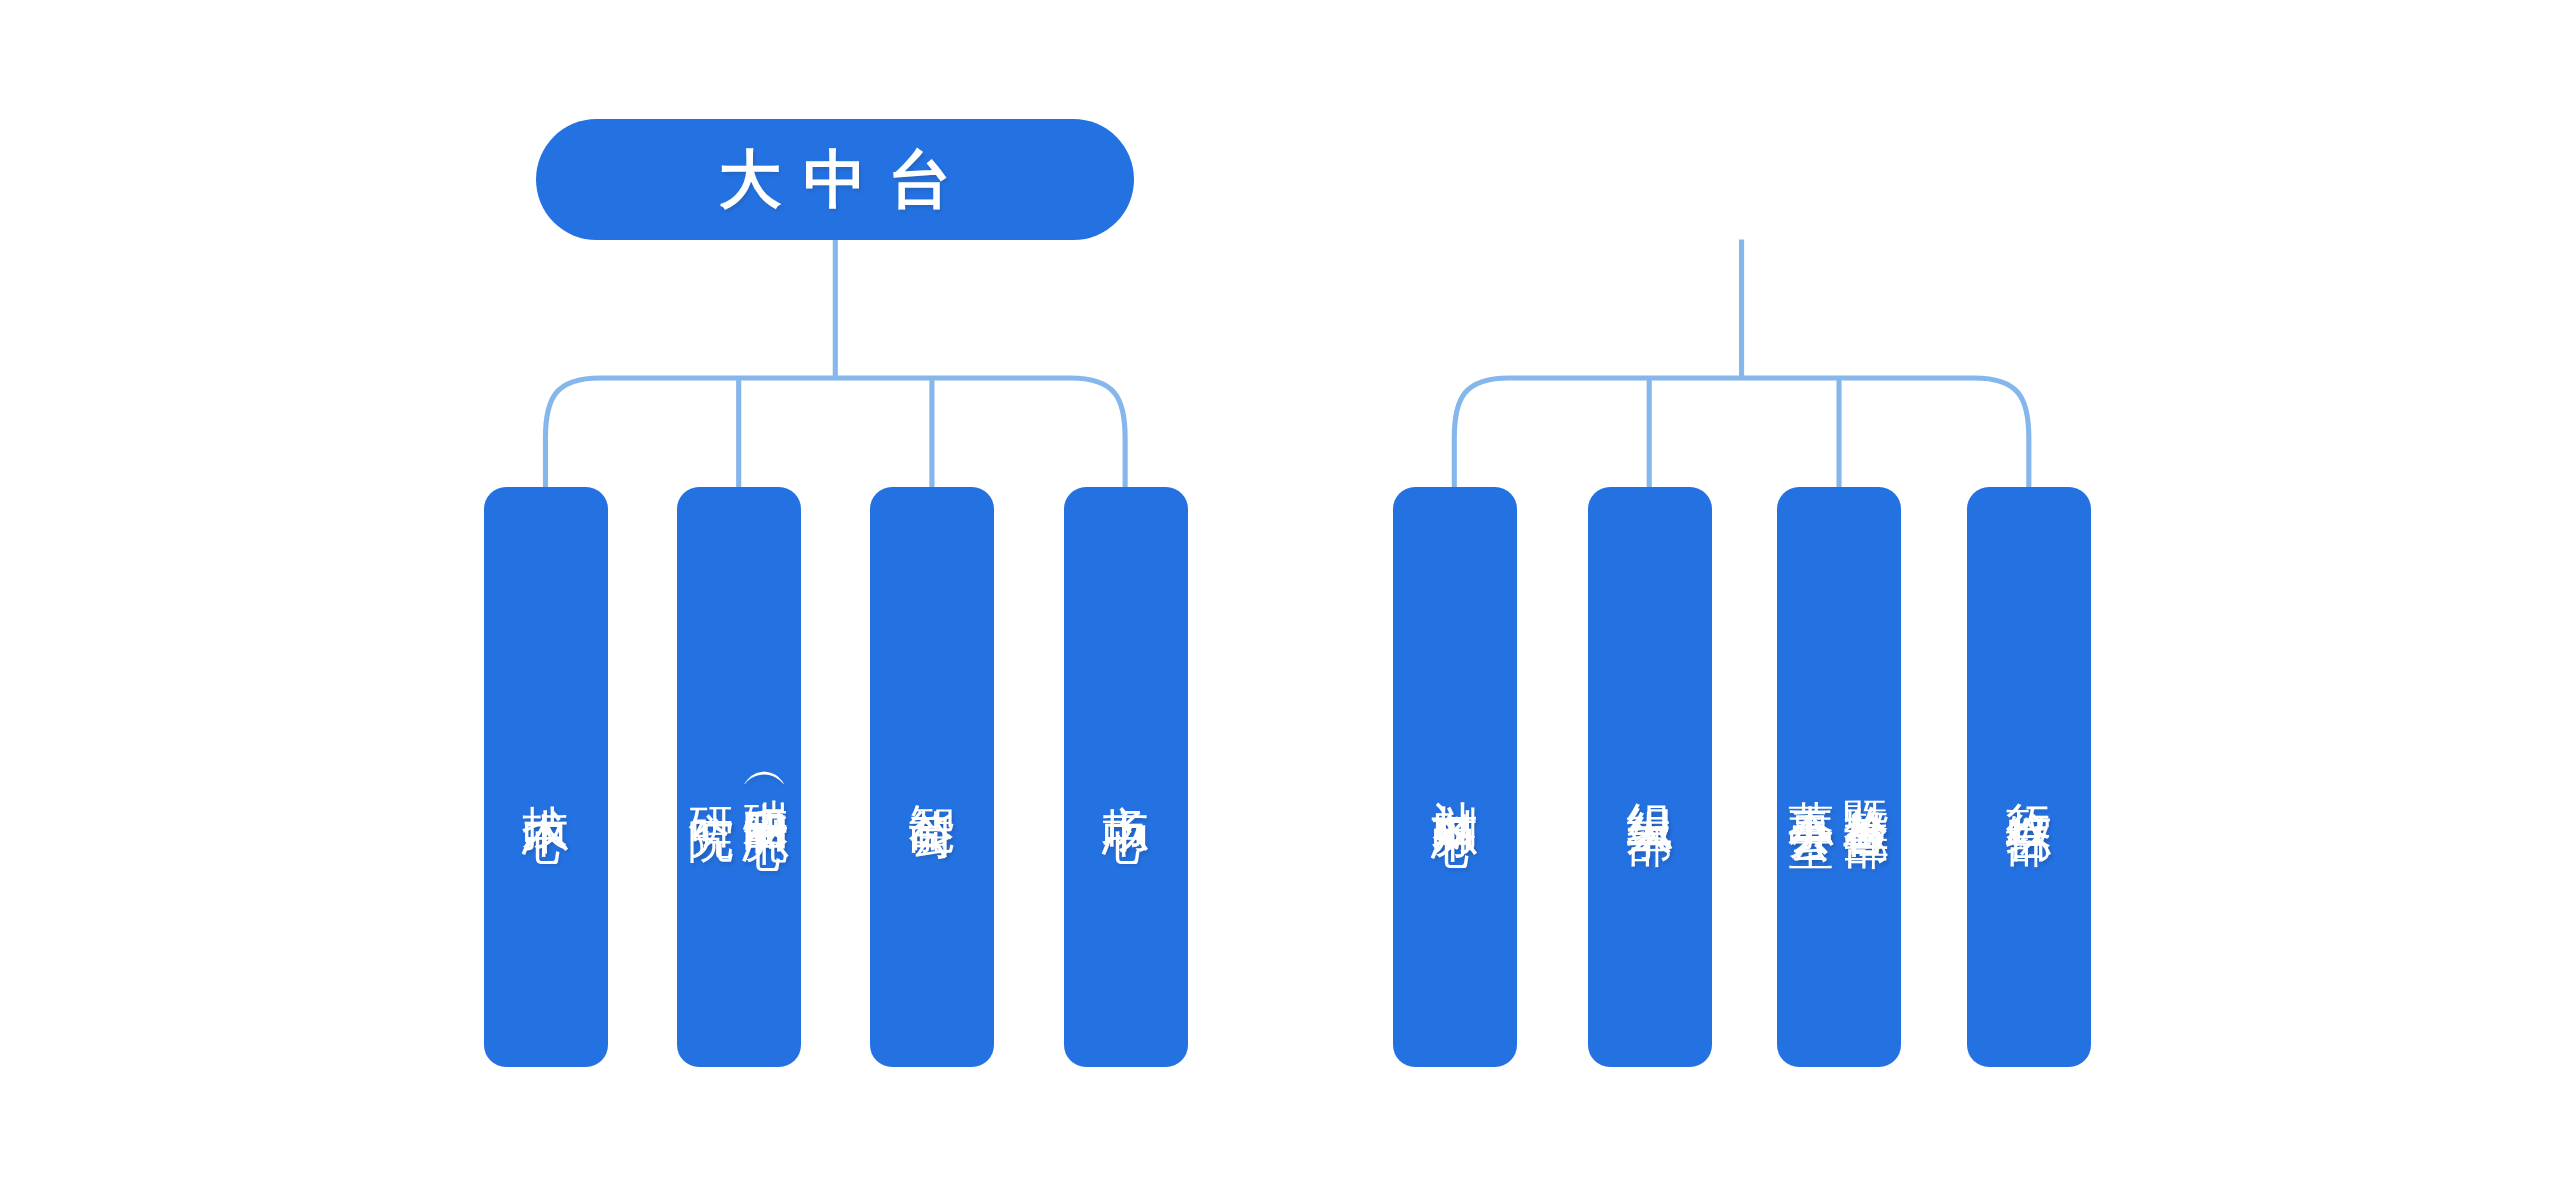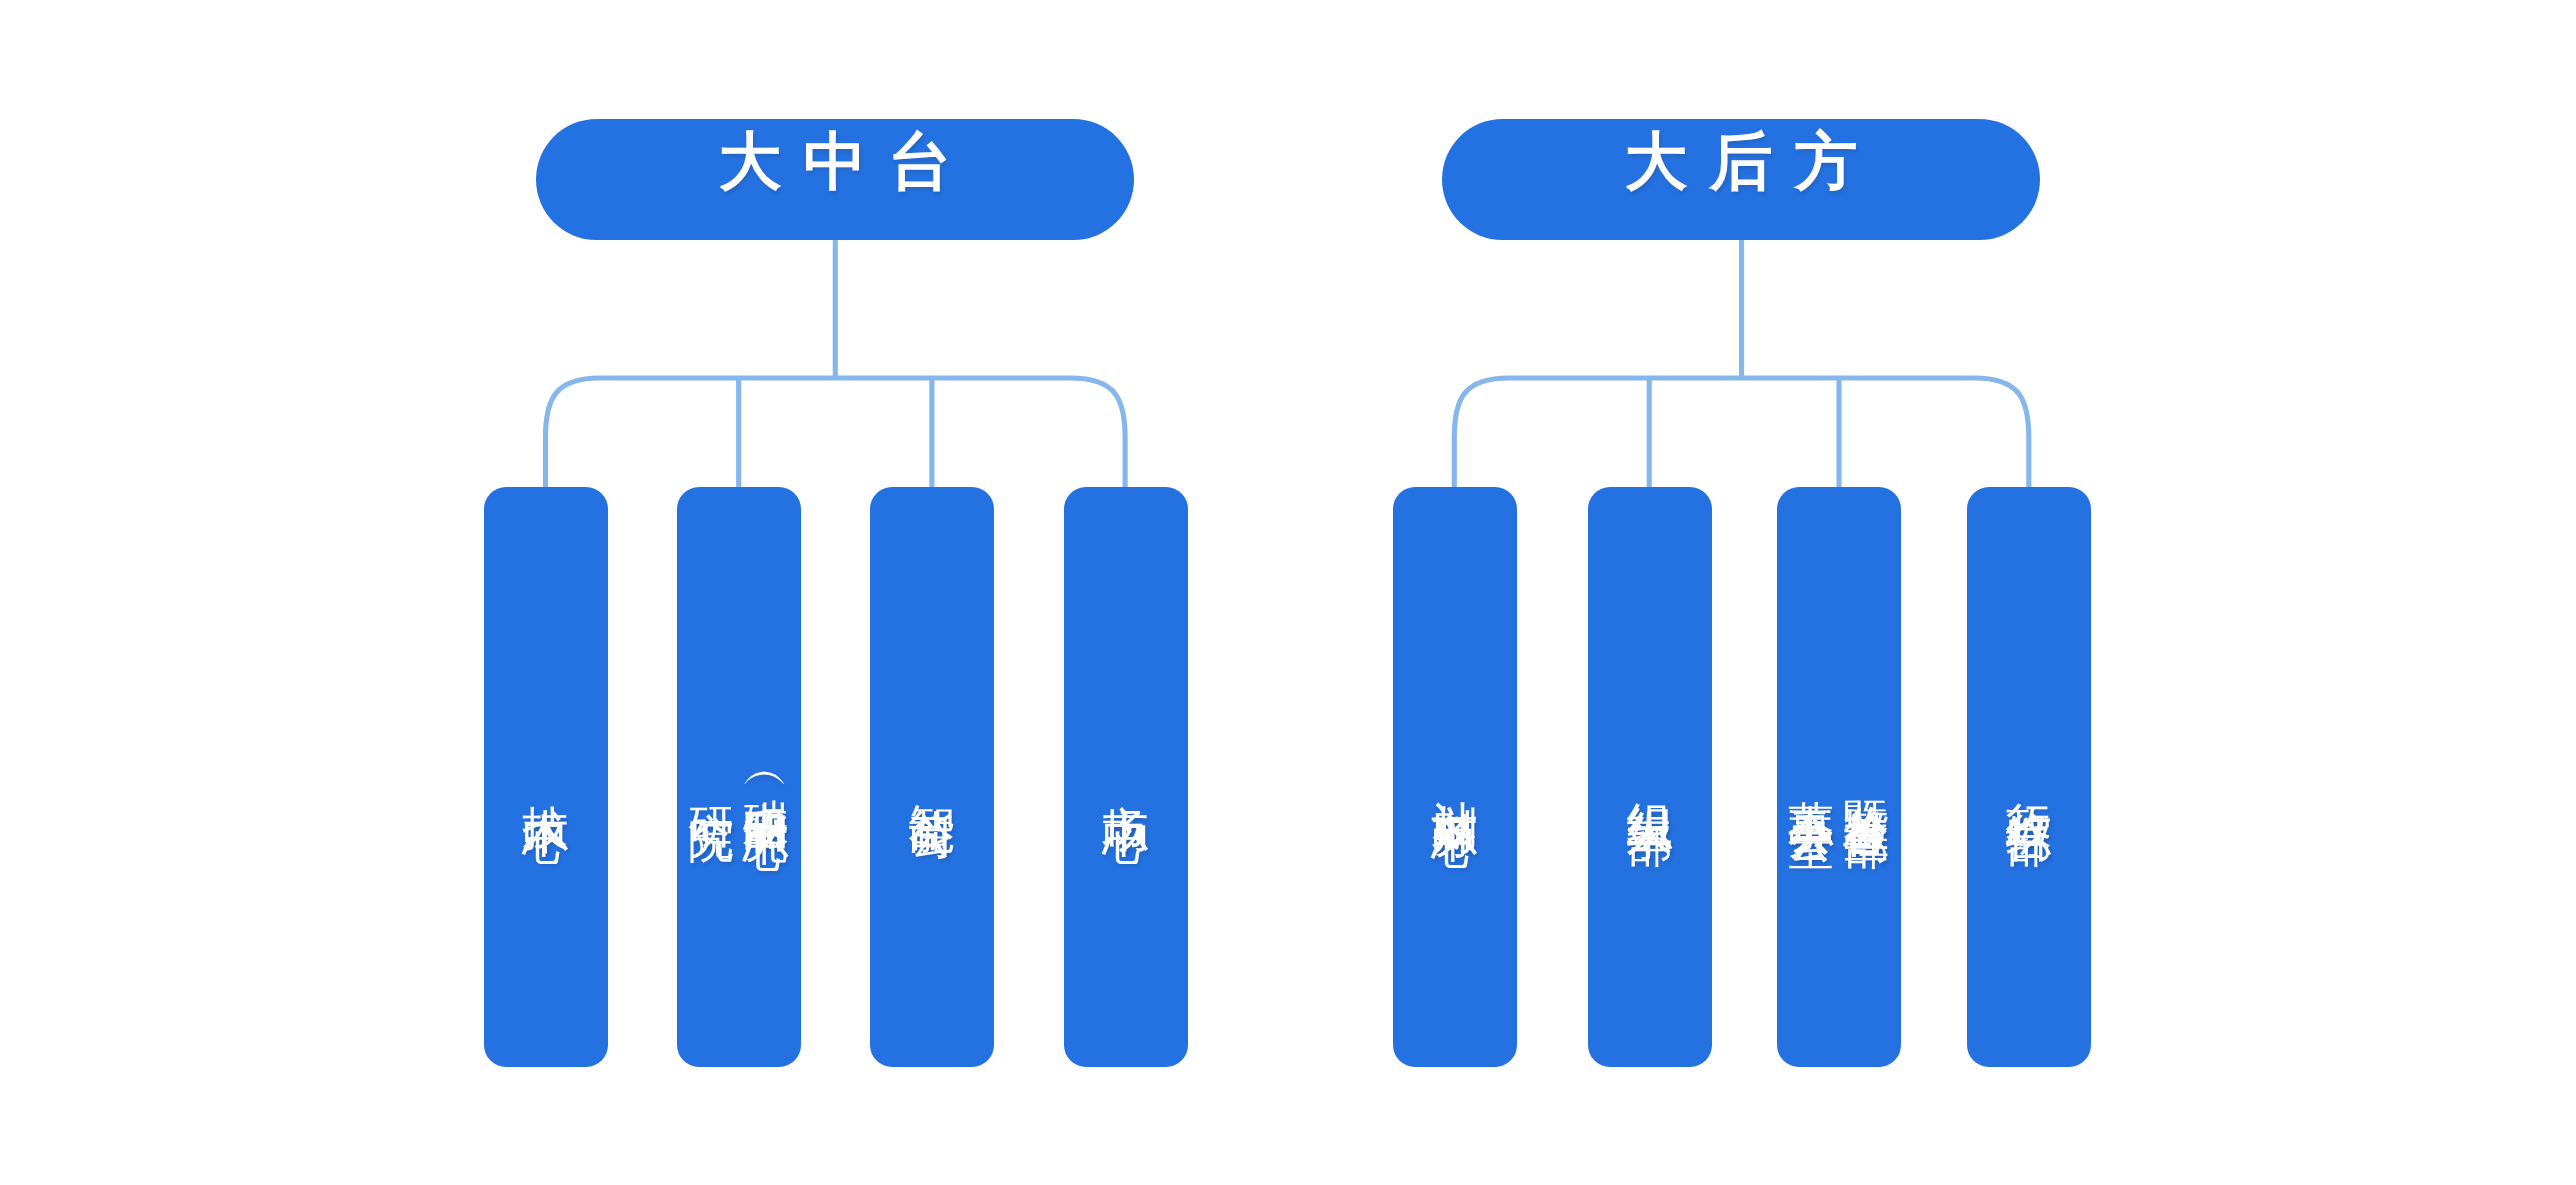--- a/index.html
+++ b/index.html
@@ -23,21 +23,21 @@
     height: 1186px;
   }
   .pill {
     position: absolute;
     top: 119px;
     width: 598px;
     height: 121px;
     background: #2472e2;
     border-radius: 61px;
     display: flex;
-    align-items: flex-start;
+    align-items: center;
     justify-content: center;
   }
   .pill .pill-label {
     color: #ffffff;
     font-size: 63px;
     font-weight: 600;
     letter-spacing: 22px;
     margin-right: -22px;
     white-space: nowrap;
     text-shadow: 1.7px 2.6px 3.4px rgba(40,60,90,0.22);
@@ -84,23 +84,20 @@
       <path d="M1701 570 V512 C1701 465 1713 442 1765 442 H2309 C2361 442 2373 465 2373 512 V570"></path>
       <path d="M1929 442 V570"></path>
       <path d="M2151 442 V570"></path>
     </g>
   </svg>
 
   <div class="pill" style="left:536px">
     <span class="pill-label">大中台</span>
   </div>
 
-  <div class="pill" style="left:1442px">
-    <span class="pill-label">大后方</span>
-  </div>
 
   <div class="bar" style="left:484px">
     <span class="bar-label">技术中心</span>
   </div>
   <div class="bar" style="left:677px">
     <span class="bar-label">研究院
 （碳中和研究中心）</span>
   </div>
   <div class="bar" style="left:870px">
     <span class="bar-label">智能公司</span>

